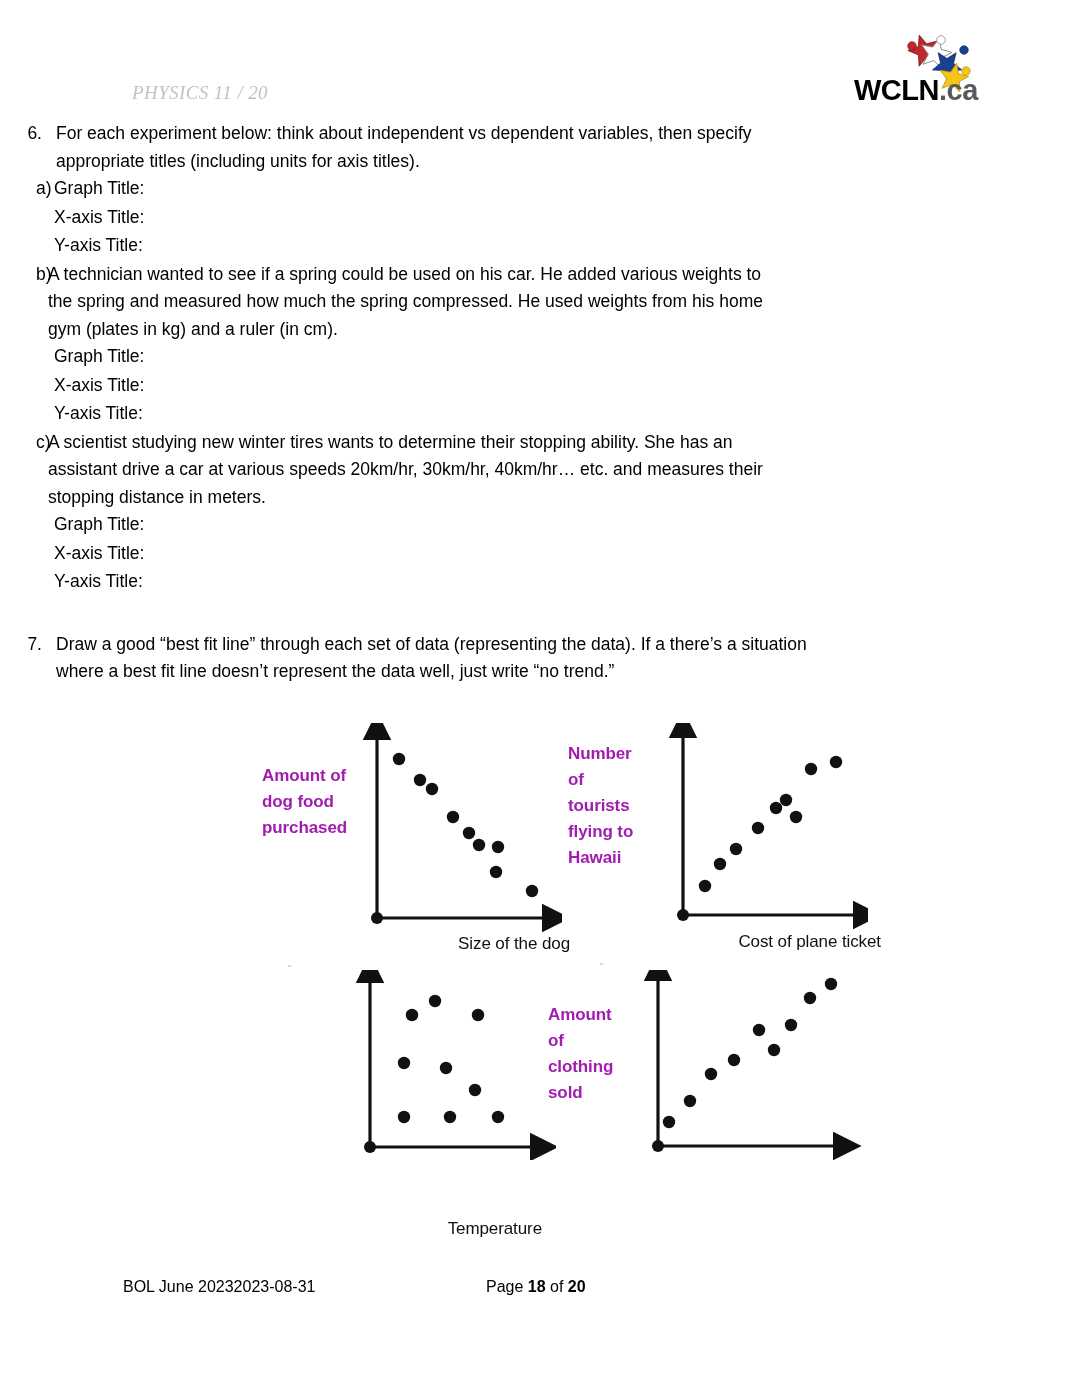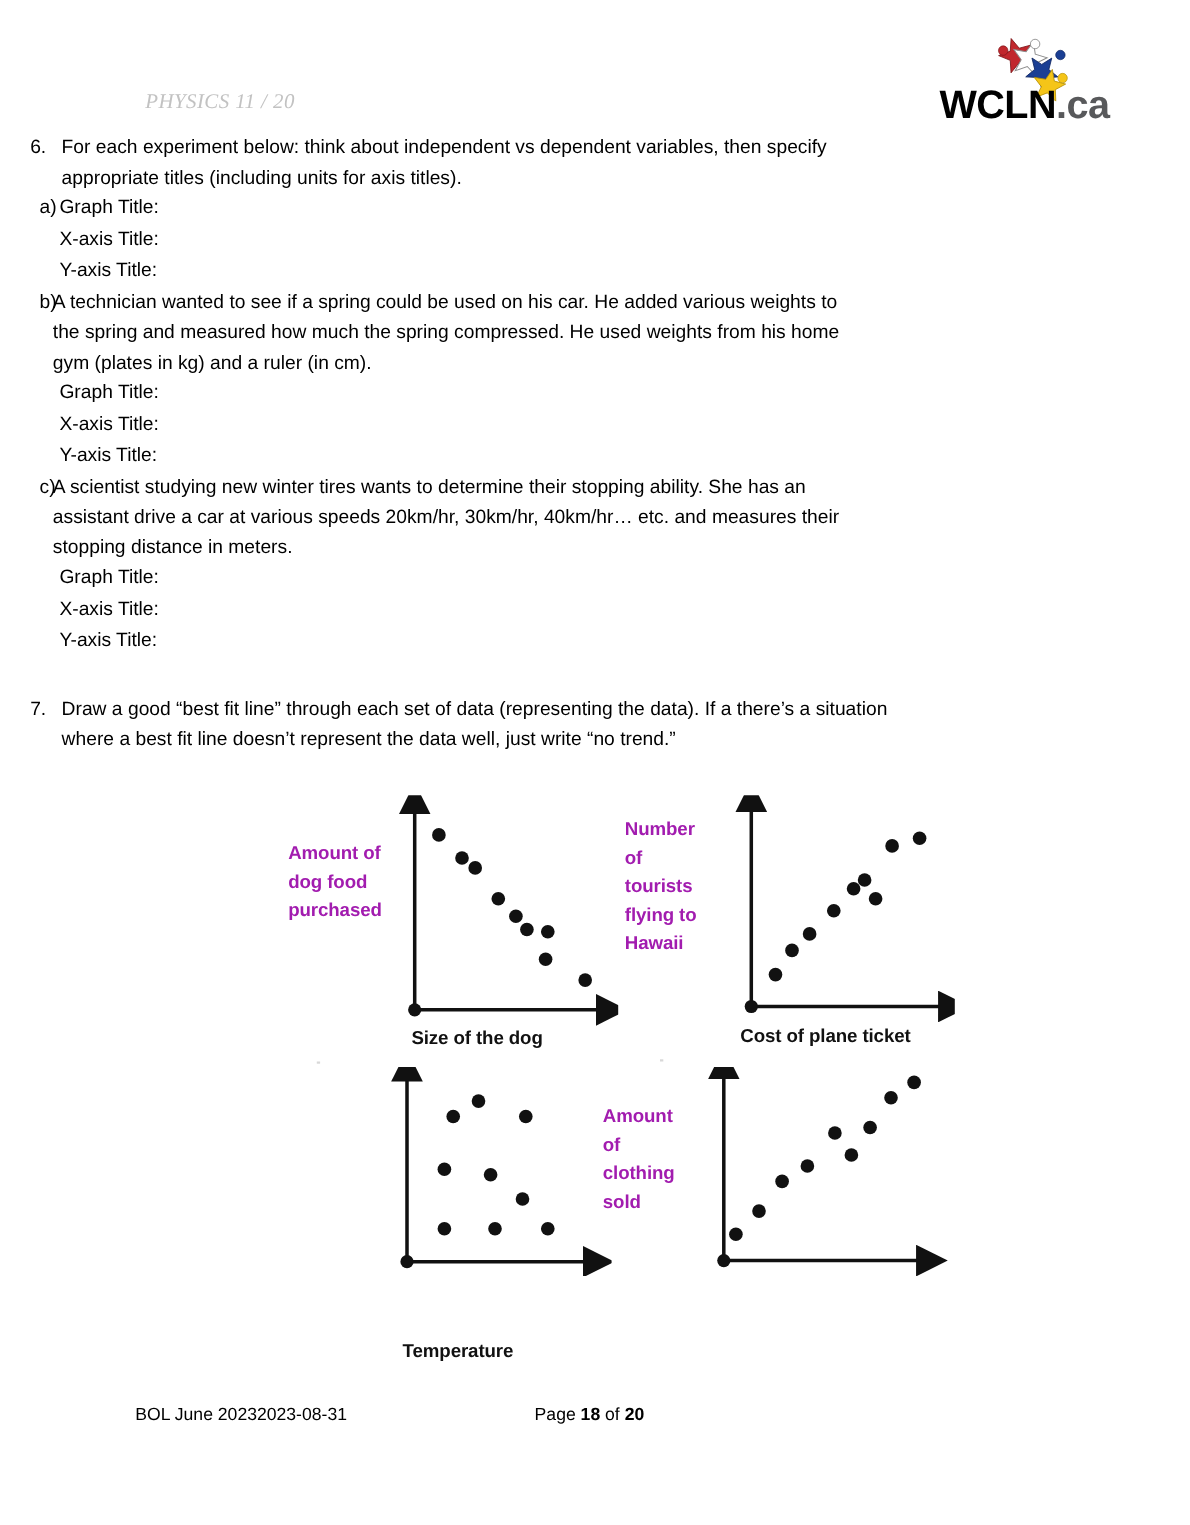--- a/index.html
+++ b/index.html
@@ -41,21 +41,21 @@
     top: 34px;
     width: 130px;
     height: 72px;
   }
   #logo-wordmark {
     position: absolute;
     left: 0px;
     top: 40px;
     font-family: "Liberation Sans", sans-serif;
     font-weight: bold;
-    font-size: 36px;
+    font-size: 29px;
     letter-spacing: -0.5px;
     white-space: nowrap;
   }
   #logo-wordmark .wcln { color: #000000; }
   #logo-wordmark .dotca { color: #58595b; }
   #logo-stars {
     position: absolute;
     left: 42px;
     top: 0px;
   }
@@ -145,23 +145,23 @@
     font-weight: bold;
     line-height: 26px;
     text-align: left;
     color: #a21caf;
     letter-spacing: -0.1px;
   }
   .chart-xlabel {
     position: absolute;
     font-family: "Liberation Sans", sans-serif;
     font-size: 17px;
-    font-weight: bold;
+    font-weight: normal;
     line-height: 26px;
-    text-align: left;
+    text-align: right;
     color: #111;
     letter-spacing: -0.1px;
   }
 
   
   #page-footer {
     position: absolute;
     left: 0;
     top: 1278px;
     width: 1082px;

